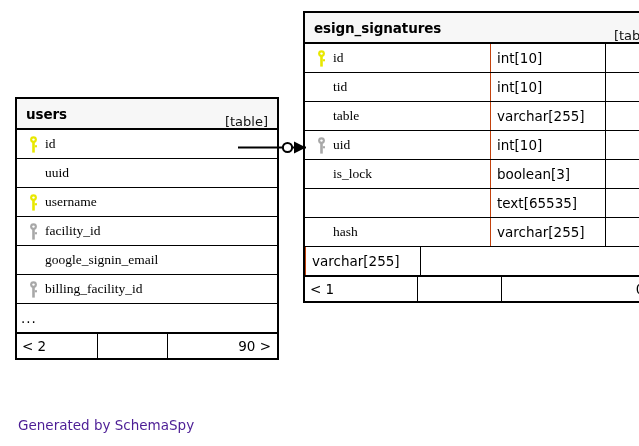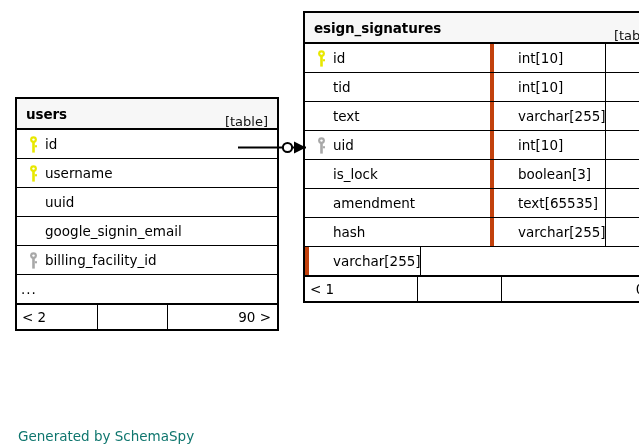--- a/index.html
+++ b/index.html
@@ -68,28 +68,29 @@
 
   .cell-name {
     display: flex;
     align-items: center;
     box-sizing: border-box;
     height: 100%;
     padding-left: 6px;
     flex: 0 0 auto;
     overflow: hidden;
     white-space: nowrap;
+    font-family: Liberation Serif, serif;
   }
   .cell-type {
     display: flex;
     align-items: center;
     box-sizing: border-box;
     height: 100%;
-    padding-left: 24px;
-    border-left: 4px solid #c2410c;
+    padding-left: 6px;
+    border-left: 1px solid #c2410c;
     flex: 0 0 auto;
     white-space: nowrap;
   }
   .cell-extra {
     box-sizing: border-box;
     height: 100%;
     border-left: 1px solid #000000;
     flex: 1 1 auto;
   }
 
@@ -179,23 +180,23 @@
     top: 134px;
     width: 70px;
     height: 28px;
     overflow: visible;
   }
 
   
   .caption {
     position: absolute;
     left: 18px;
-    top: 428px;
+    top: 417px;
     font-size: 13.5px;
-    color: #0f766e;
+    color: #4c1d95;
     text-align: center;
   }
 </style>
 </head>
 <body>
 
 <div class="canvas">
 
   <div class="entity" id="entity-users">
     <div class="entity-header">
@@ -214,39 +215,52 @@
               <rect x="3.2" y="6" width="2.6" height="10.6" fill="#e8e800"></rect>
               <rect x="5.8" y="9.2" width="2.2" height="2.1" fill="#e8e800"></rect>
             </svg>
           </span>
           <span class="colname">id</span>
         </div>
       </div>
 
       <div class="row">
         <div class="cell-name">
+          <span class="keyslot"></span>
+          <span class="colname">uuid</span>
+        </div>
+      </div>
+
+      <div class="row">
+        <div class="cell-name">
           <span class="keyslot">
             <svg width="9" height="17" viewBox="0 0 9 17">
               <circle cx="4.5" cy="3.6" r="3.4" fill="#e8e800"></circle>
               <circle cx="4.5" cy="3.6" r="1.2" fill="#ffffff"></circle>
               <rect x="3.2" y="6" width="2.6" height="10.6" fill="#e8e800"></rect>
               <rect x="5.8" y="9.2" width="2.2" height="2.1" fill="#e8e800"></rect>
             </svg>
           </span>
           <span class="colname">username</span>
         </div>
       </div>
 
       <div class="row">
         <div class="cell-name">
-          <span class="keyslot"></span>
-          <span class="colname">uuid</span>
-        </div>
-      </div>
-
+          <span class="keyslot">
+            <svg width="9" height="17" viewBox="0 0 9 17">
+              <circle cx="4.5" cy="3.6" r="3.4" fill="#a8a8a8"></circle>
+              <circle cx="4.5" cy="3.6" r="1.2" fill="#ffffff"></circle>
+              <rect x="3.2" y="6" width="2.6" height="10.6" fill="#a8a8a8"></rect>
+              <rect x="5.8" y="9.2" width="2.2" height="2.1" fill="#a8a8a8"></rect>
+            </svg>
+          </span>
+          <span class="colname">facility_id</span>
+        </div>
+      </div>
 
       <div class="row">
         <div class="cell-name">
           <span class="keyslot"></span>
           <span class="colname">google_signin_email</span>
         </div>
       </div>
 
 
       <div class="row">
@@ -303,21 +317,21 @@
           <span class="keyslot"></span>
           <span class="colname">tid</span>
         </div>
         <div class="cell-type">int[10]</div>
         <div class="cell-extra"></div>
       </div>
 
       <div class="row">
         <div class="cell-name">
           <span class="keyslot"></span>
-          <span class="colname">text</span>
+          <span class="colname">table</span>
         </div>
         <div class="cell-type">varchar[255]</div>
         <div class="cell-extra"></div>
       </div>
 
       <div class="row">
         <div class="cell-name">
           <span class="keyslot">
             <svg width="9" height="17" viewBox="0 0 9 17">
               <circle cx="4.5" cy="3.6" r="3.4" fill="#a8a8a8"></circle>
@@ -338,21 +352,20 @@
           <span class="keyslot"></span>
           <span class="colname">is_lock</span>
         </div>
         <div class="cell-type">boolean[3]</div>
         <div class="cell-extra"></div>
       </div>
 
       <div class="row">
         <div class="cell-name">
           <span class="keyslot"></span>
-          <span class="colname">amendment</span>
         </div>
         <div class="cell-type">text[65535]</div>
         <div class="cell-extra"></div>
       </div>
 
       <div class="row">
         <div class="cell-name">
           <span class="keyslot"></span>
           <span class="colname">hash</span>
         </div>

